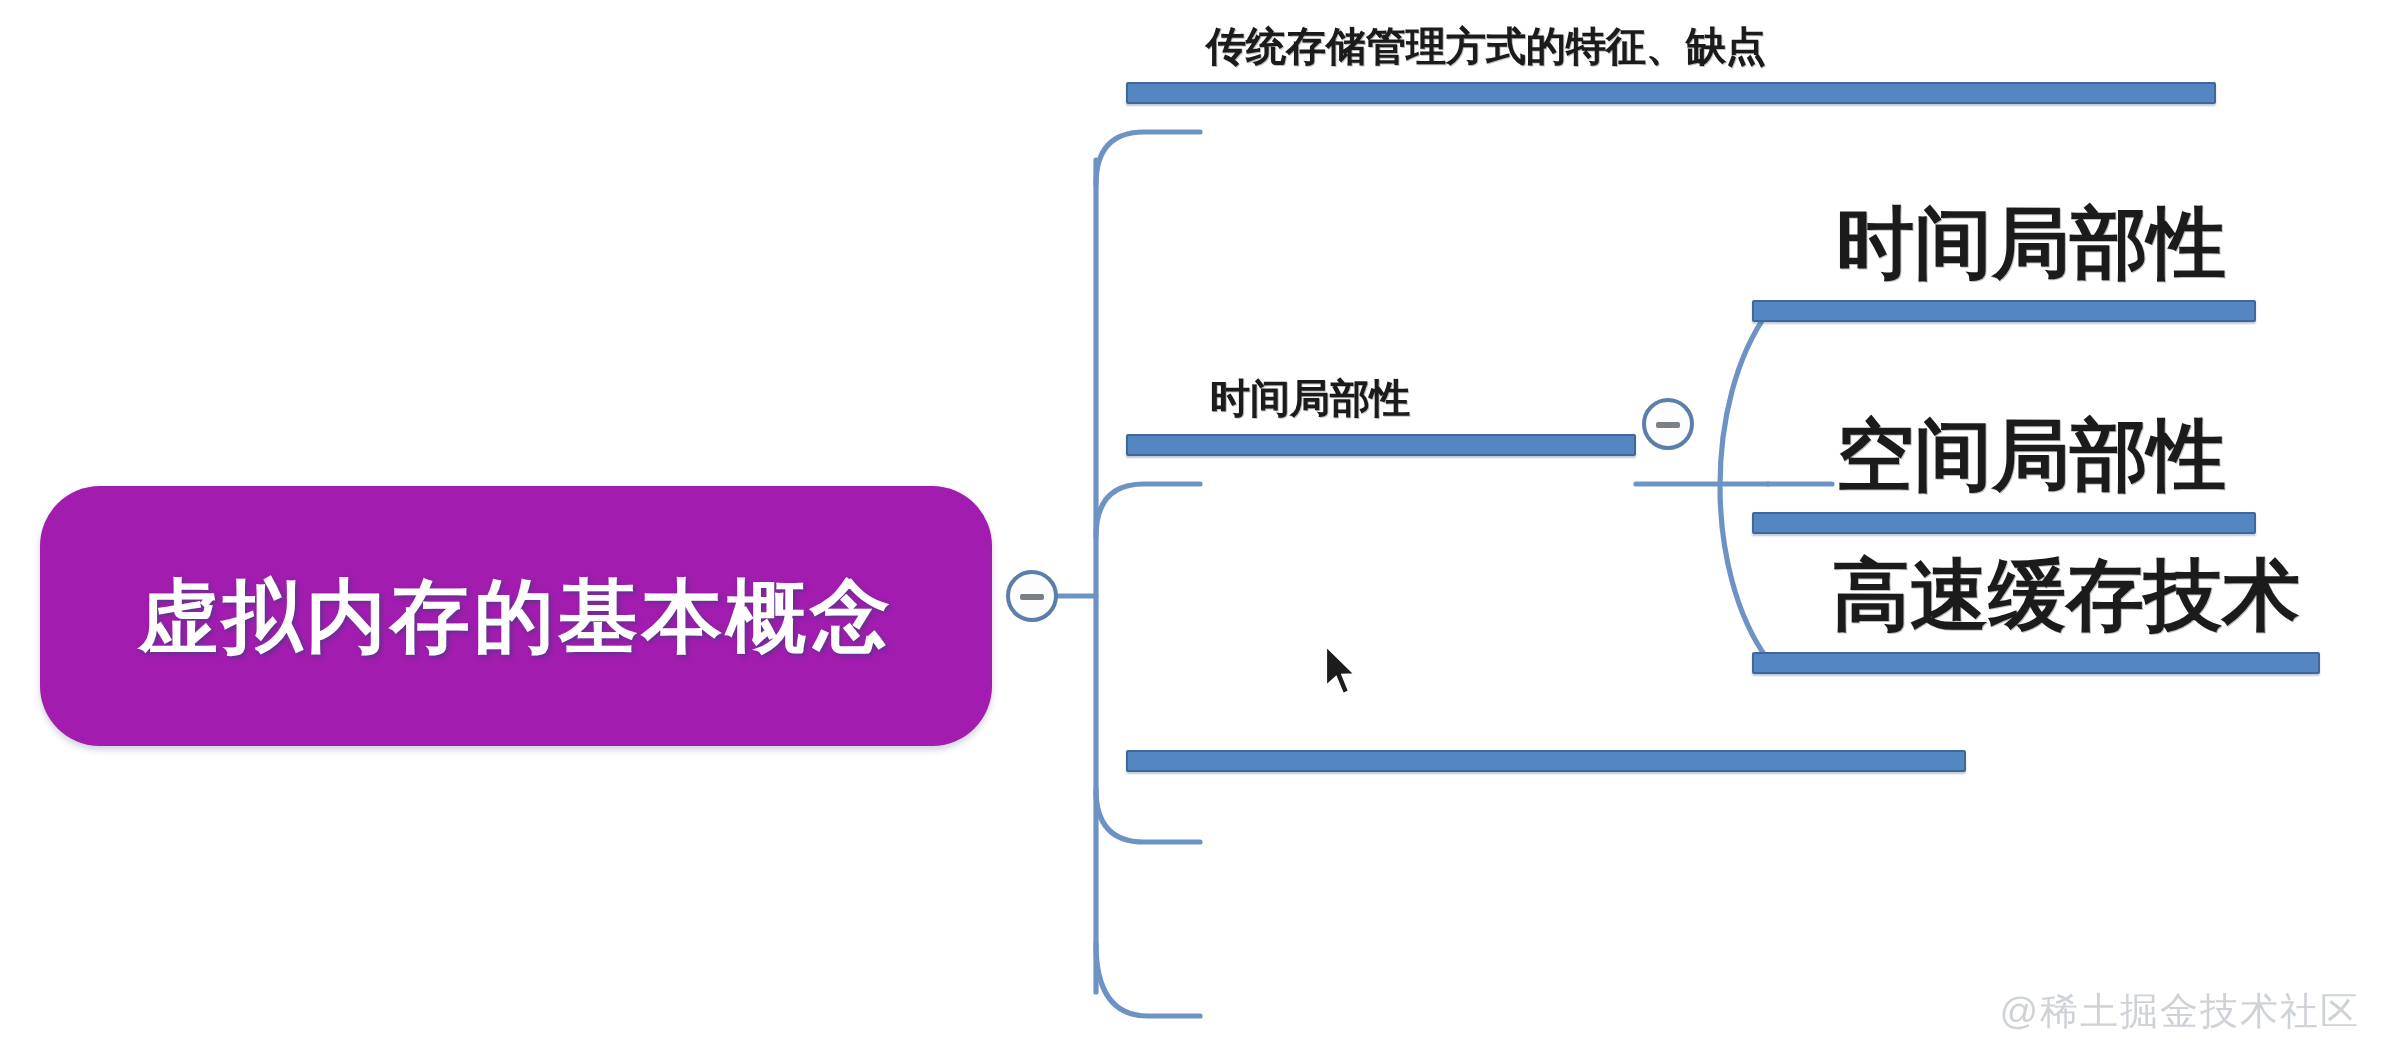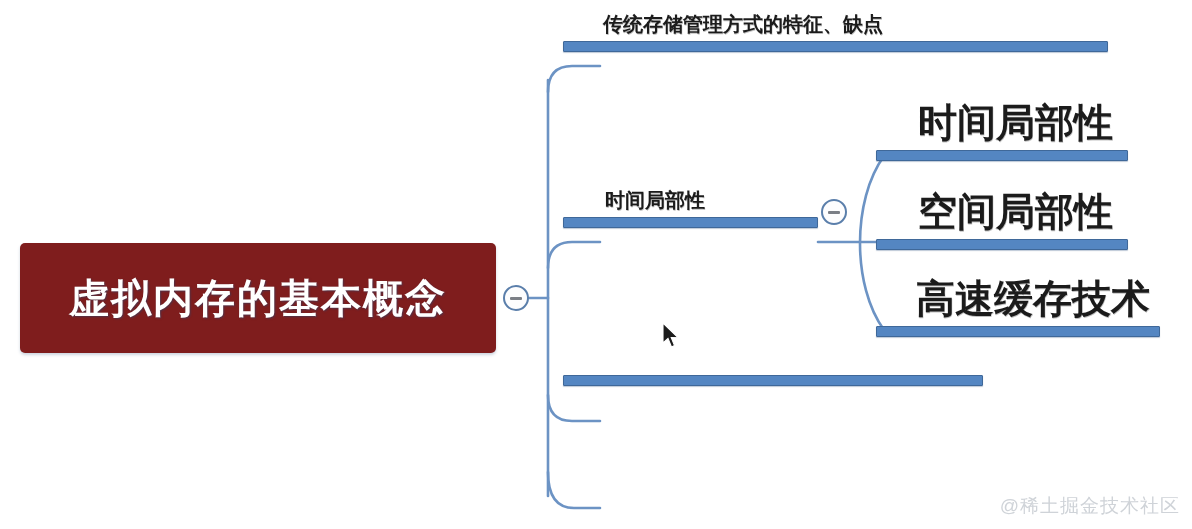--- a/index.html
+++ b/index.html
@@ -25,23 +25,23 @@
     height: 529px;
     pointer-events: none;
   }
 
   
   .root-node {
     position: absolute;
     left: 20px;
     top: 243px;
     width: 476px;
-    height: 110px;
-    border-radius: 5px;
-    background: #7f1d1d;
+    height: 130px;
+    border-radius: 30px;
+    background: #a21caf;
     box-shadow: 0 2px 3px rgba(60,90,130,0.25);
     display: flex;
     align-items: center;
     justify-content: center;
   }
   .root-label {
     color: #ffffff;
     font-size: 40px;
     font-weight: bold;
     letter-spacing: 2px;
@@ -112,21 +112,21 @@
   #node-implement    { left: 563px; top: 456px; }
   #node-implement    .node-label { padding-left: 38px; }
   #node-implement    .node-bar   { width: 420px; }
 
   
   #node-temporal     { left: 876px; top: 103px; }
   #node-temporal     .node-label { padding-left: 42px; }
   #node-temporal     .node-bar   { width: 252px; }
 
   #node-spatial      { left: 876px; top: 192px; }
-  #node-spatial      .node-label { padding-left: 42px; }
+  #node-spatial      .node-label { padding-left: 42px; margin-top: 17px; }
   #node-spatial      .node-bar   { width: 252px; }
 
   #node-cache        { left: 876px; top: 279px; }
   #node-cache        .node-label { padding-left: 40px; }
   #node-cache        .node-bar   { width: 284px; }
 
   
   .watermark {
     position: absolute;
     right: 12px;

